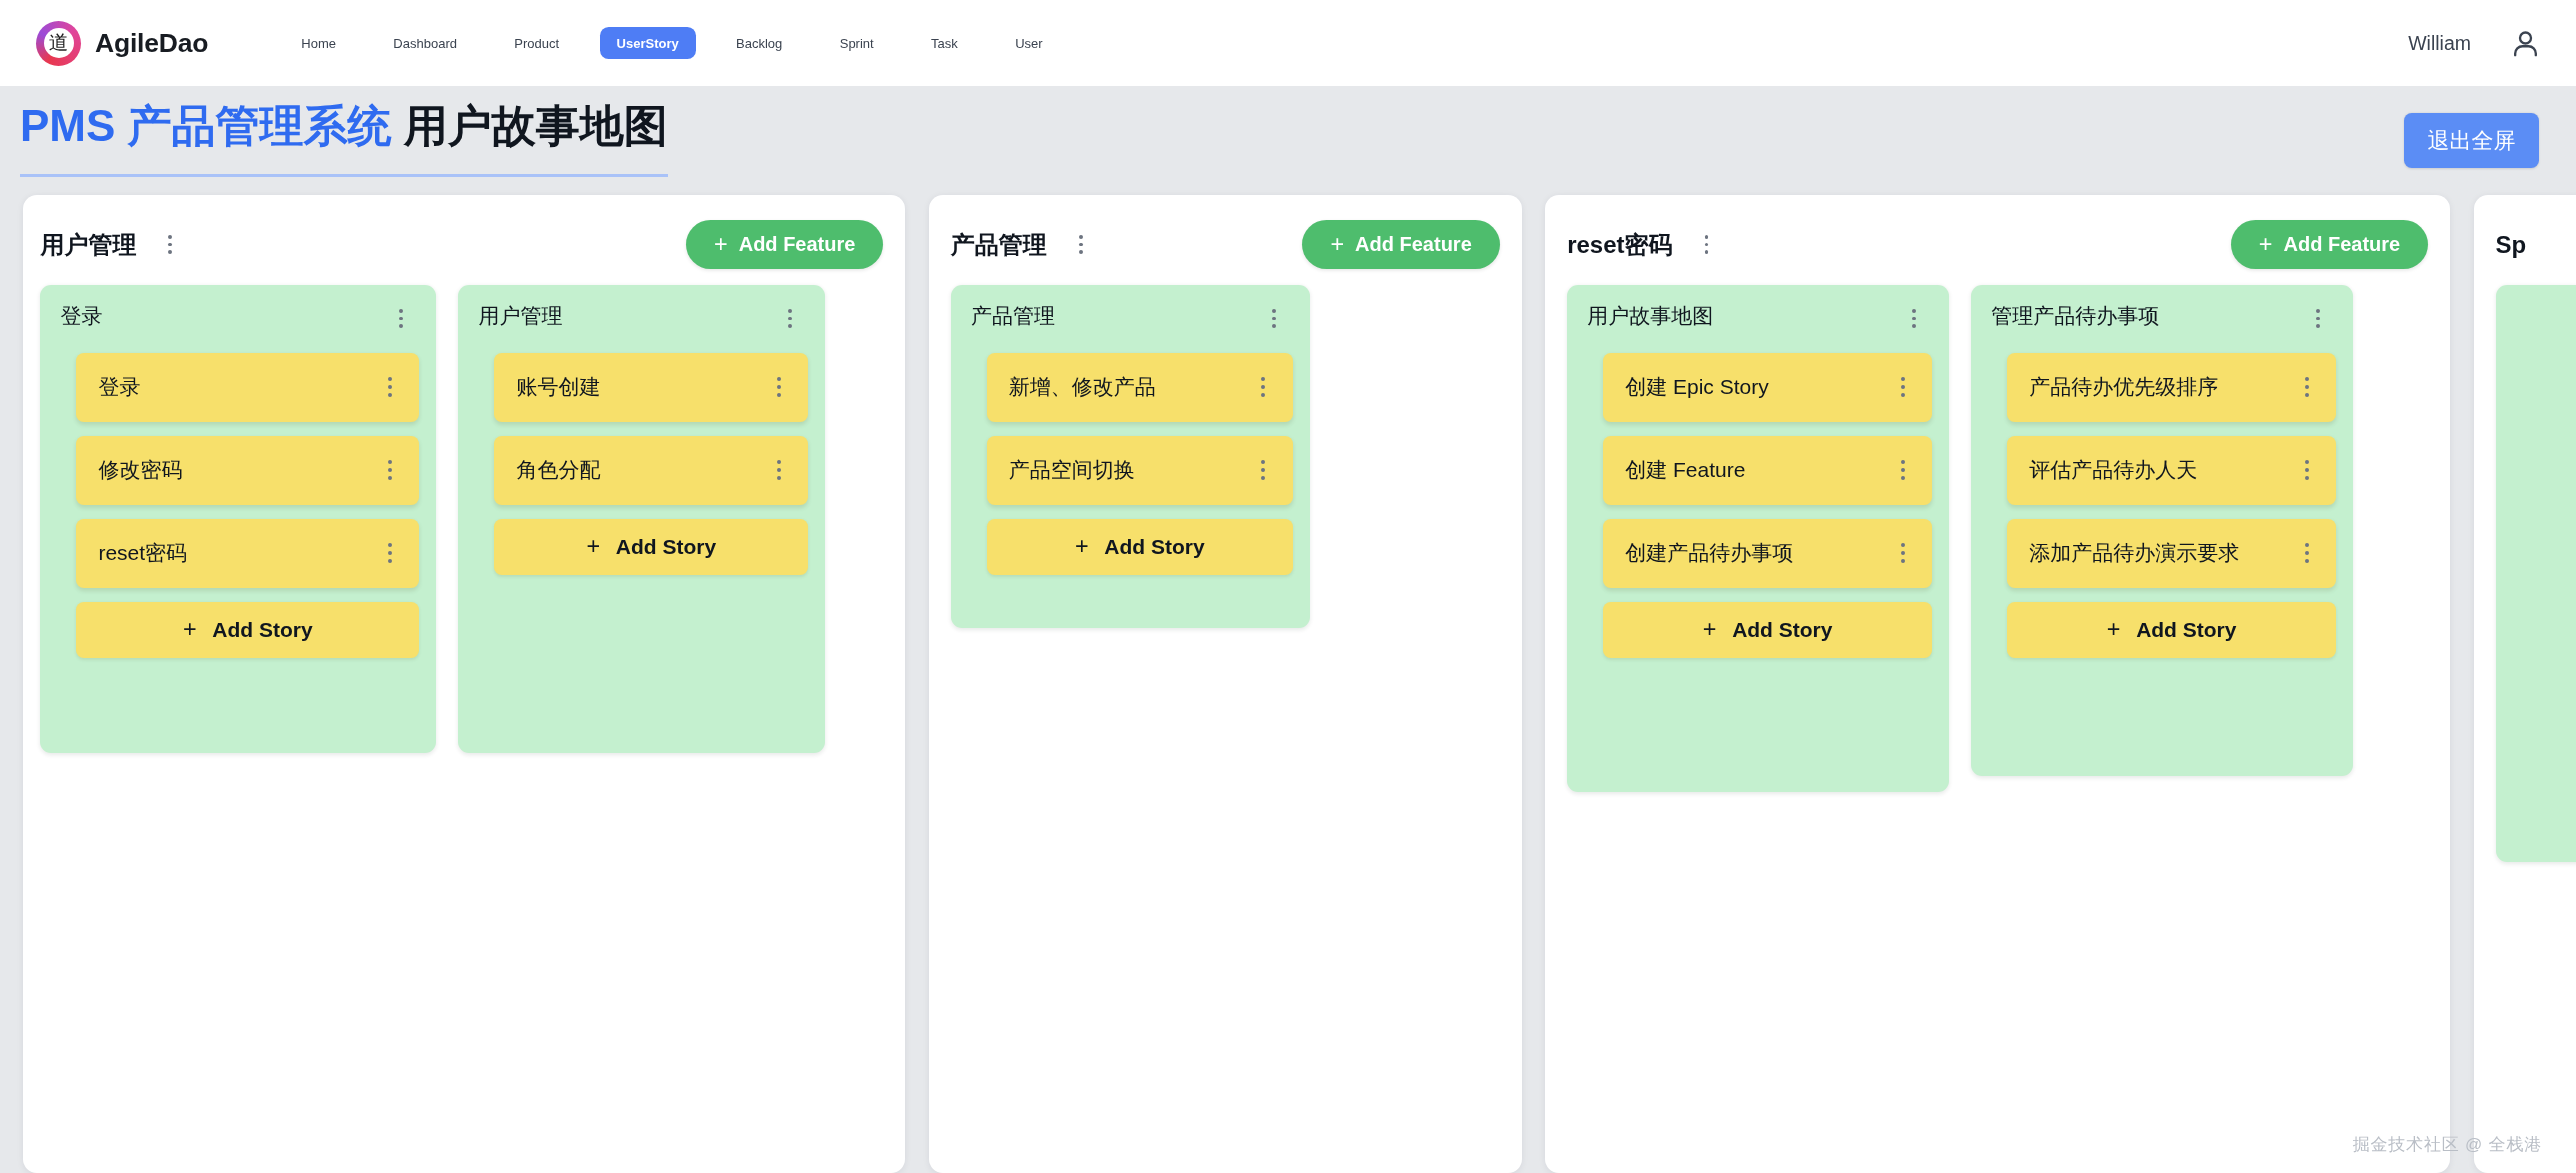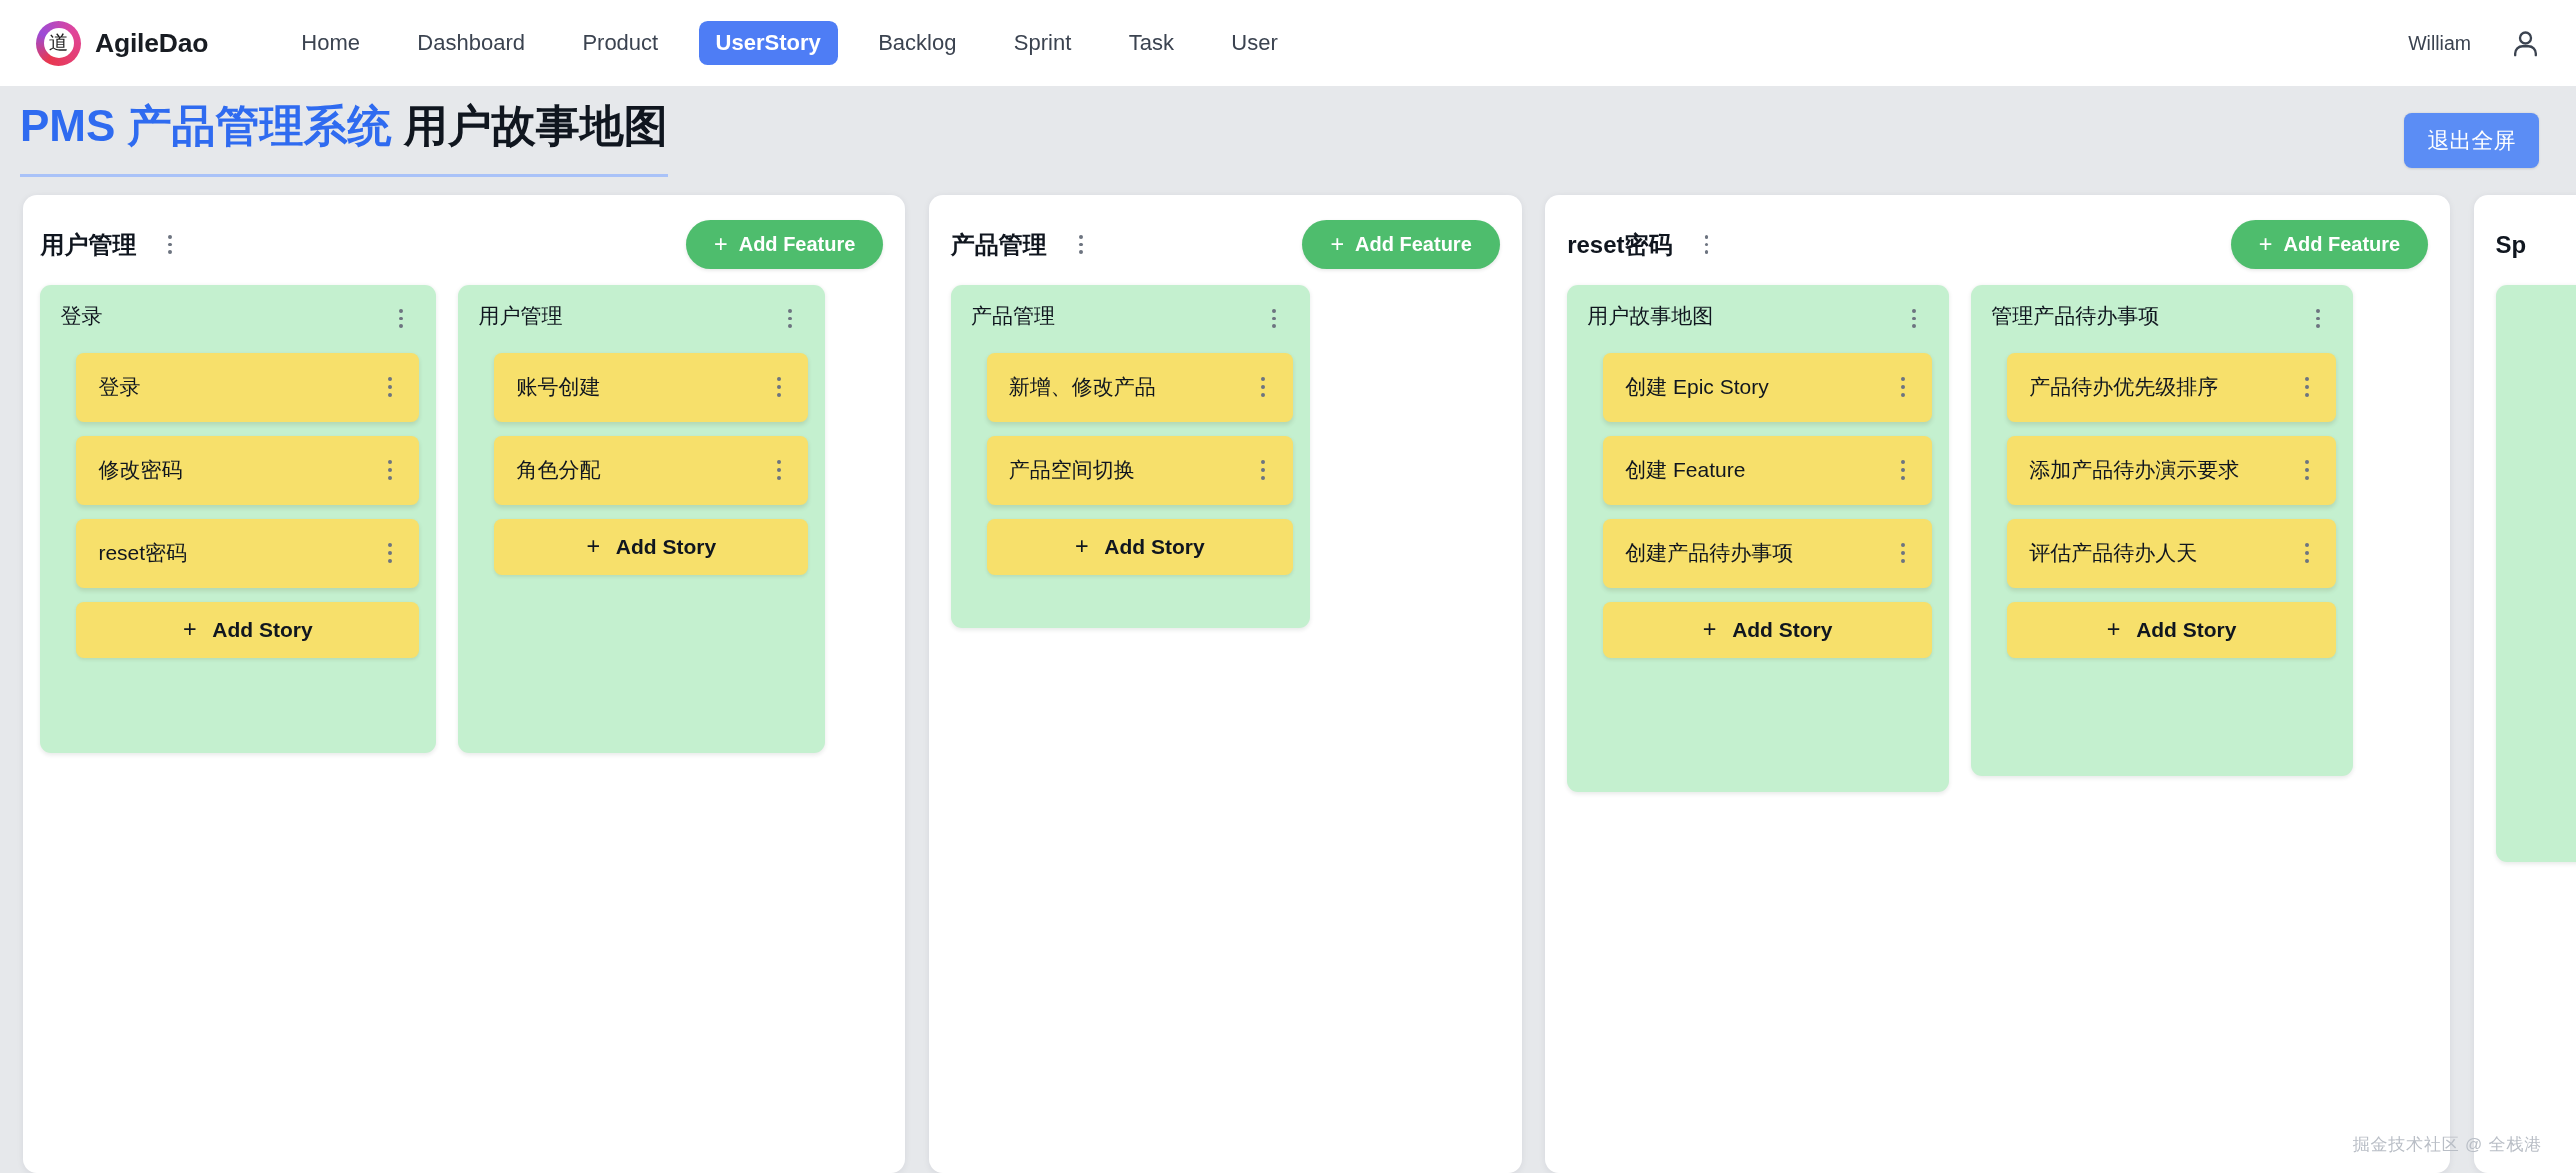--- a/index.html
+++ b/index.html
@@ -35,21 +35,21 @@
     font-size: 19.5px; line-height: 1; color: #1c1c1c; font-weight: 500;
   }
   .brand-name {
     font-size: 26.5px; font-weight: bold; color: #181c22; letter-spacing: -0.2px;
   }
   .nav-items {
     display: flex; align-items: center; gap: 0;
     margin-left: 76px;
   }
   .nav-item {
-    font-size: 22px; color: #3b4350;
+    font-size: 13px; color: #3b4350;
     padding: 8.6px 17px; border-radius: 8.6px;
     margin-right: 23.4px; white-space: nowrap; cursor: pointer;
   }
   .nav-item:last-child { margin-right: 0; }
   .nav-item.active { background: #4e7df5; color: #ffffff; font-weight: 600; }
   .nav-right {
     margin-left: auto; display: flex; align-items: center; gap: 38px;
   }
   .user-name { font-size: 19.5px; color: #3b4350; }
   .user-icon { width: 33px; height: 33px; display: block; }
@@ -449,29 +449,29 @@
           <div class="stories">
             <div class="story-card">
               <span class="story-text">产品待办优先级排序</span>
               <span class="dots-btn">
                   <i></i>
                   <i></i>
                   <i></i>
                 </span>
             </div>
             <div class="story-card">
+              <span class="story-text">评估产品待办人天</span>
+              <span class="dots-btn">
+                  <i></i>
+                  <i></i>
+                  <i></i>
+                </span>
+            </div>
+            <div class="story-card">
               <span class="story-text">添加产品待办演示要求</span>
-              <span class="dots-btn">
-                  <i></i>
-                  <i></i>
-                  <i></i>
-                </span>
-            </div>
-            <div class="story-card">
-              <span class="story-text">评估产品待办人天</span>
               <span class="dots-btn">
                   <i></i>
                   <i></i>
                   <i></i>
                 </span>
             </div>
             <button class="add-story-btn">
               <span class="plus">+</span>
               <span>Add Story</span>
             </button>

